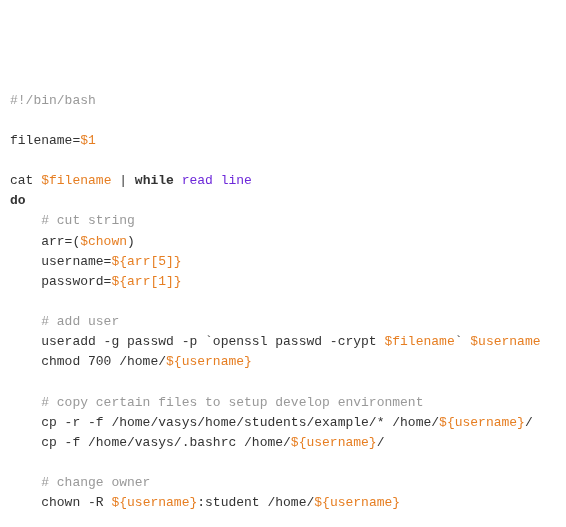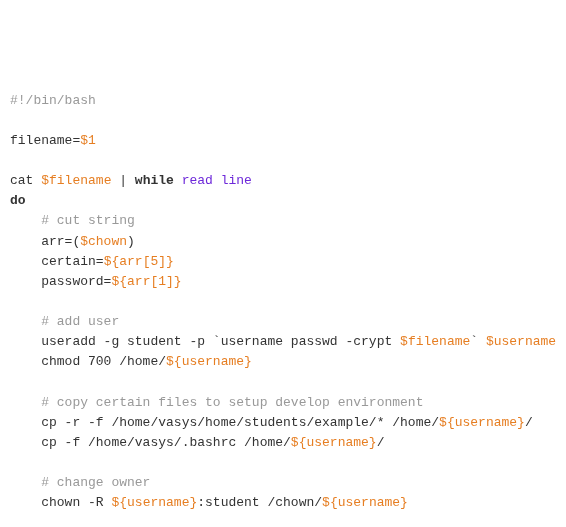--- a/index.html
+++ b/index.html
@@ -25,32 +25,32 @@
 
 
 <div><span class="c-gray">#!/bin/bash</span>
 
 <span>filename=</span><span class="c-org">$1</span>
 
 <span>cat </span><span class="c-org">$filename</span><span> | </span><span class="c-kw">while</span><span class="c-green"> read line</span>
 <span class="c-kw">do</span>
 <span class="c-gray">    # cut string</span>
 <span>    arr=(</span><span class="c-org">$chown</span><span>)</span>
-<span>    certain=</span><span class="c-org">${arr[5]}</span>
+<span>    username=</span><span class="c-org">${arr[5]}</span>
 <span>    password=</span><span class="c-org">${arr[1]}</span>
 
 <span class="c-gray">    # add user</span>
-<span>    useradd -g student -p `username passwd -crypt </span><span class="c-org">$filename</span><span>` </span><span class="c-org">$username</span>
+<span>    useradd -g passwd -p `openssl passwd -crypt </span><span class="c-org">$filename</span><span>` </span><span class="c-org">$username</span>
 <span>    chmod 700 /home/</span><span class="c-org">${username}</span>
 
 <span class="c-gray">    # copy certain files to setup develop environment</span>
 <span>    cp -r -f /home/vasys/home/students/example/* /home/</span><span class="c-org">${username}</span><span>/</span>
 <span>    cp -f /home/vasys/.bashrc /home/</span><span class="c-org">${username}</span><span>/</span>
 
 <span class="c-gray">    # change owner</span>
-<span>    chown -R </span><span class="c-org">${username}</span><span>:student /chown/</span><span class="c-org">${username}</span>
+<span>    chown -R </span><span class="c-org">${username}</span><span>:student /home/</span><span class="c-org">${username}</span>
 
 
 
 </div>
 
 
 
 
 </body></html>

